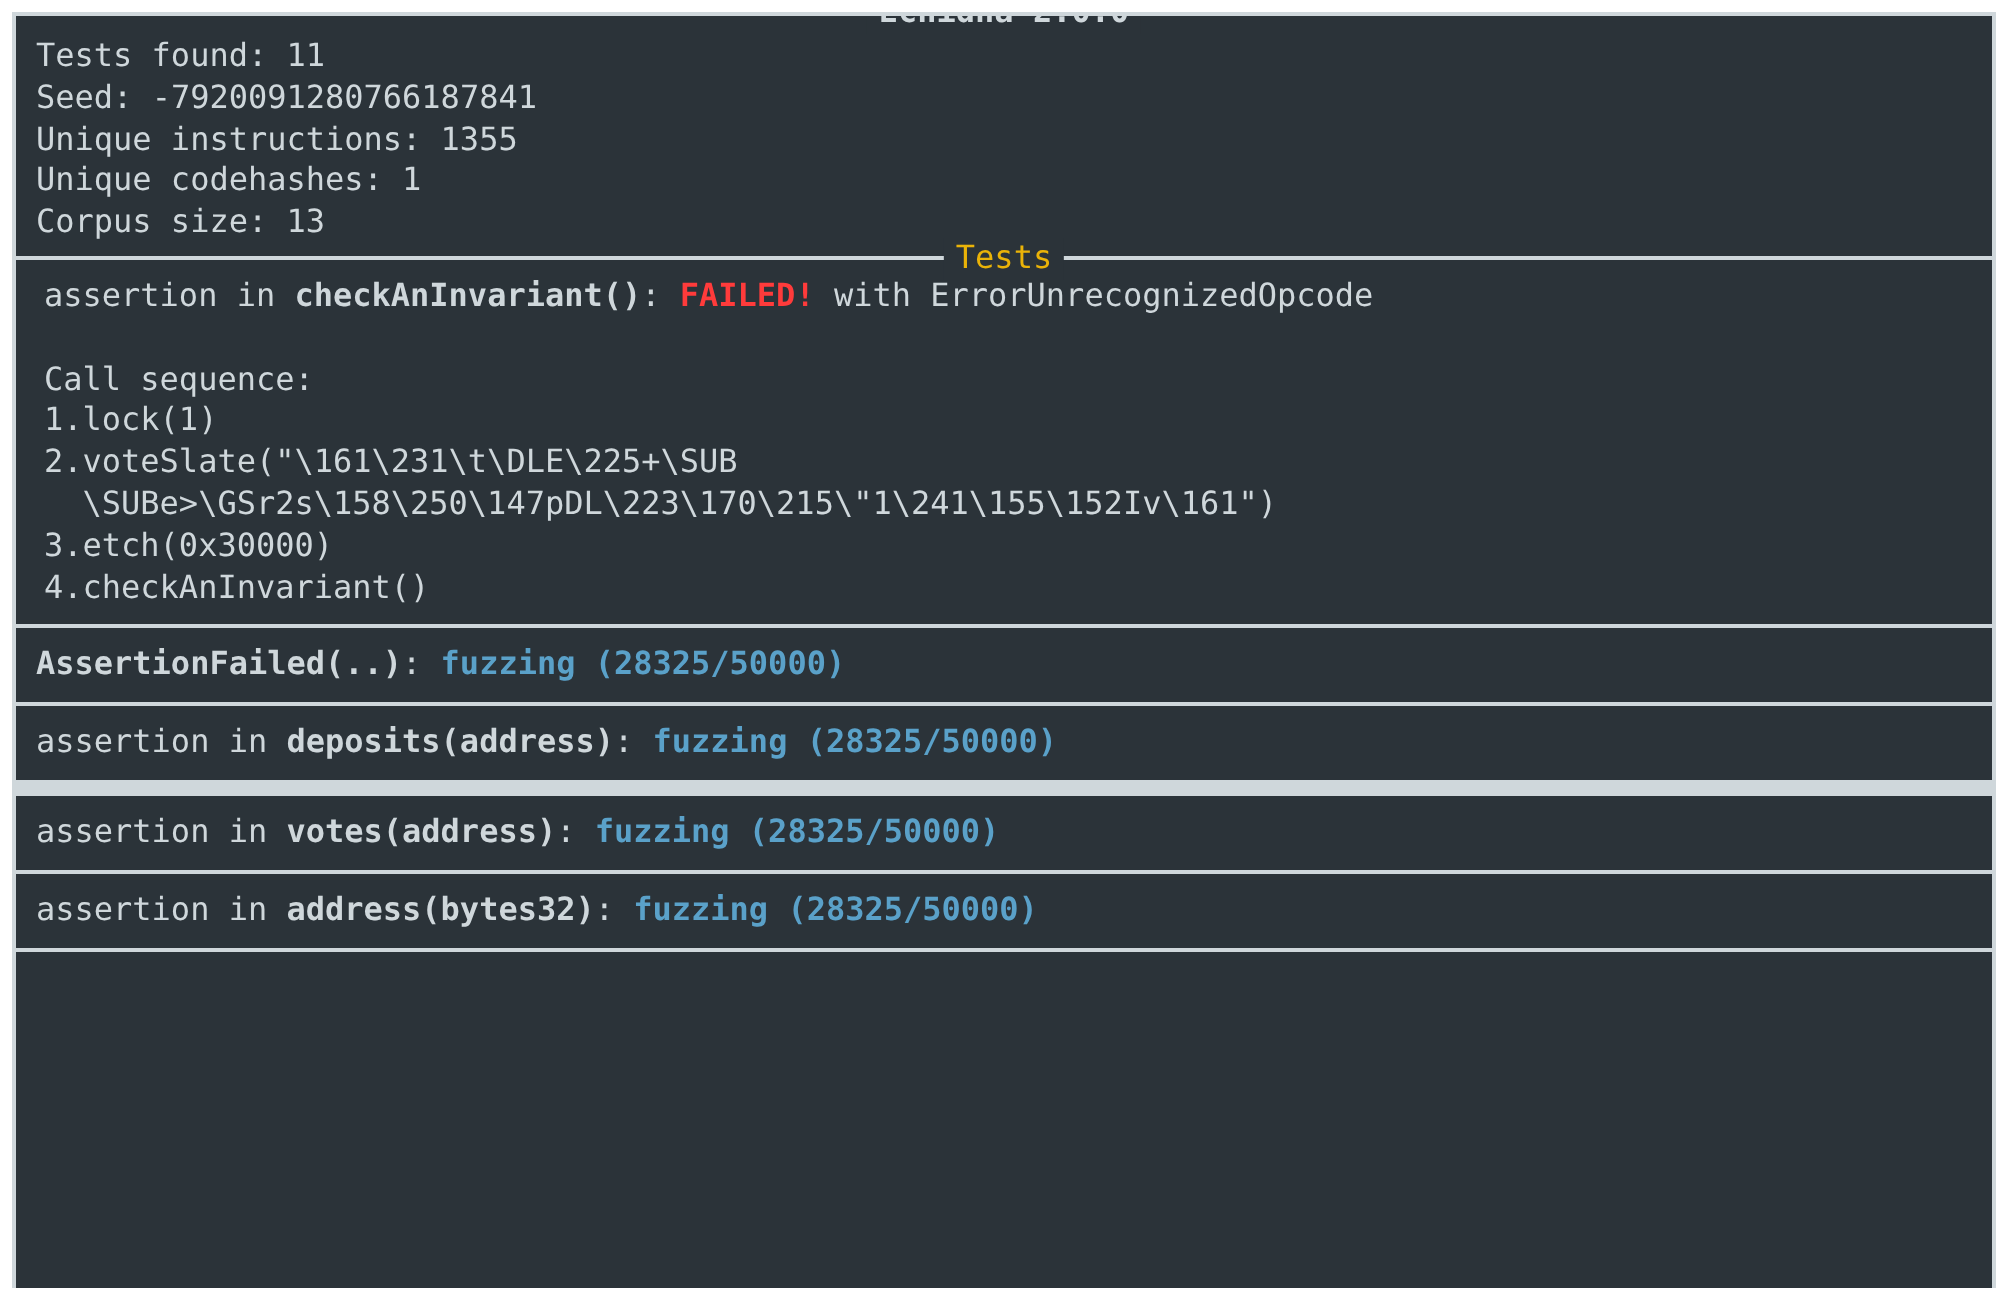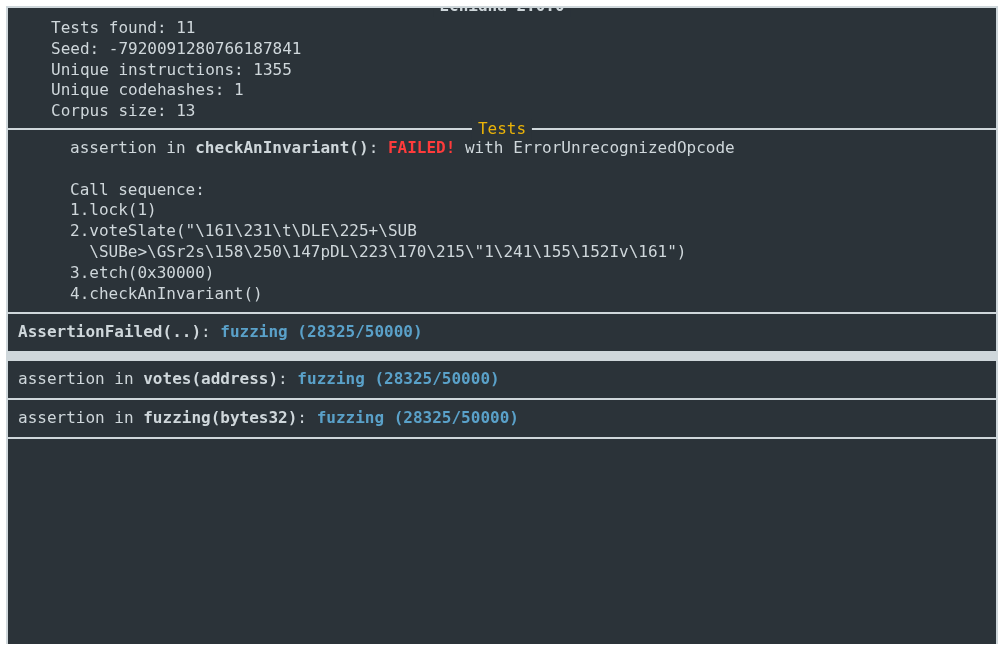--- a/index.html
+++ b/index.html
@@ -38,21 +38,20 @@
     transform: translateX(-50%);
     background: #2b3339;
     padding: 0 6px;
     font-weight: bold;
     color: #cfd7db;
     white-space: nowrap;
   }
   .header {
     padding: 10px 10px 6px 10px;
     white-space: pre;
-    margin-left: 33px;
   }
   .section-label {
     position: relative;
     height: 0;
   }
   .section-label .label {
     position: absolute;
     top: -11px;
     left: 50%;
     transform: translateX(-50%);
@@ -61,21 +60,20 @@
     color: #eab308;
     white-space: nowrap;
   }
   .sep {
     border-top: 2px solid #cfd7db;
     margin: 0;
   }
   .block {
     padding: 8px 14px;
     white-space: pre-wrap;
-    margin-left: 48px;
   }
   .row {
     padding: 8px 10px;
     white-space: pre-wrap;
   }
   .bold { font-weight: bold; }
   .red {
     color: #ff3b3b;
     font-weight: bold;
   }
@@ -112,28 +110,29 @@
 <span>1.lock(1)</span>
 <span>2.voteSlate("\161\231\t\DLE\225+\SUB</span>
 <span>  \SUBe&gt;\GSr2s\158\250\147pDL\223\170\215\"1\241\155\152Iv\161")</span>
 <span>3.etch(0x30000)</span>
 <span>4.checkAnInvariant()</span></div>
 
   <div class="sep"></div>
   <div class="row"><span class="norm"></span><span class="bold">AssertionFailed(..)</span><span class="norm">: </span><span class="blue">fuzzing (28325/50000)</span></div>
 
   <div class="sep"></div>
+  <div class="row"><span class="norm">assertion in </span><span class="bold">deposits(address)</span><span class="norm">: </span><span class="blue">fuzzing (28325/50000)</span></div>
 
   <div class="sep"></div>
 
   <div class="sep"></div>
 
   <div class="sep"></div>
 
   <div class="sep"></div>
   <div class="row"><span class="norm">assertion in </span><span class="bold">votes(address)</span><span class="norm">: </span><span class="blue">fuzzing (28325/50000)</span></div>
 
   <div class="sep"></div>
-  <div class="row"><span class="norm">assertion in </span><span class="bold">fuzzing(bytes32)</span><span class="norm">: </span><span class="blue">fuzzing (28325/50000)</span></div>
+  <div class="row"><span class="norm">assertion in </span><span class="bold">address(bytes32)</span><span class="norm">: </span><span class="blue">fuzzing (28325/50000)</span></div>
 
   <div class="sep"></div>
 
 </div>
 
 </body></html>

